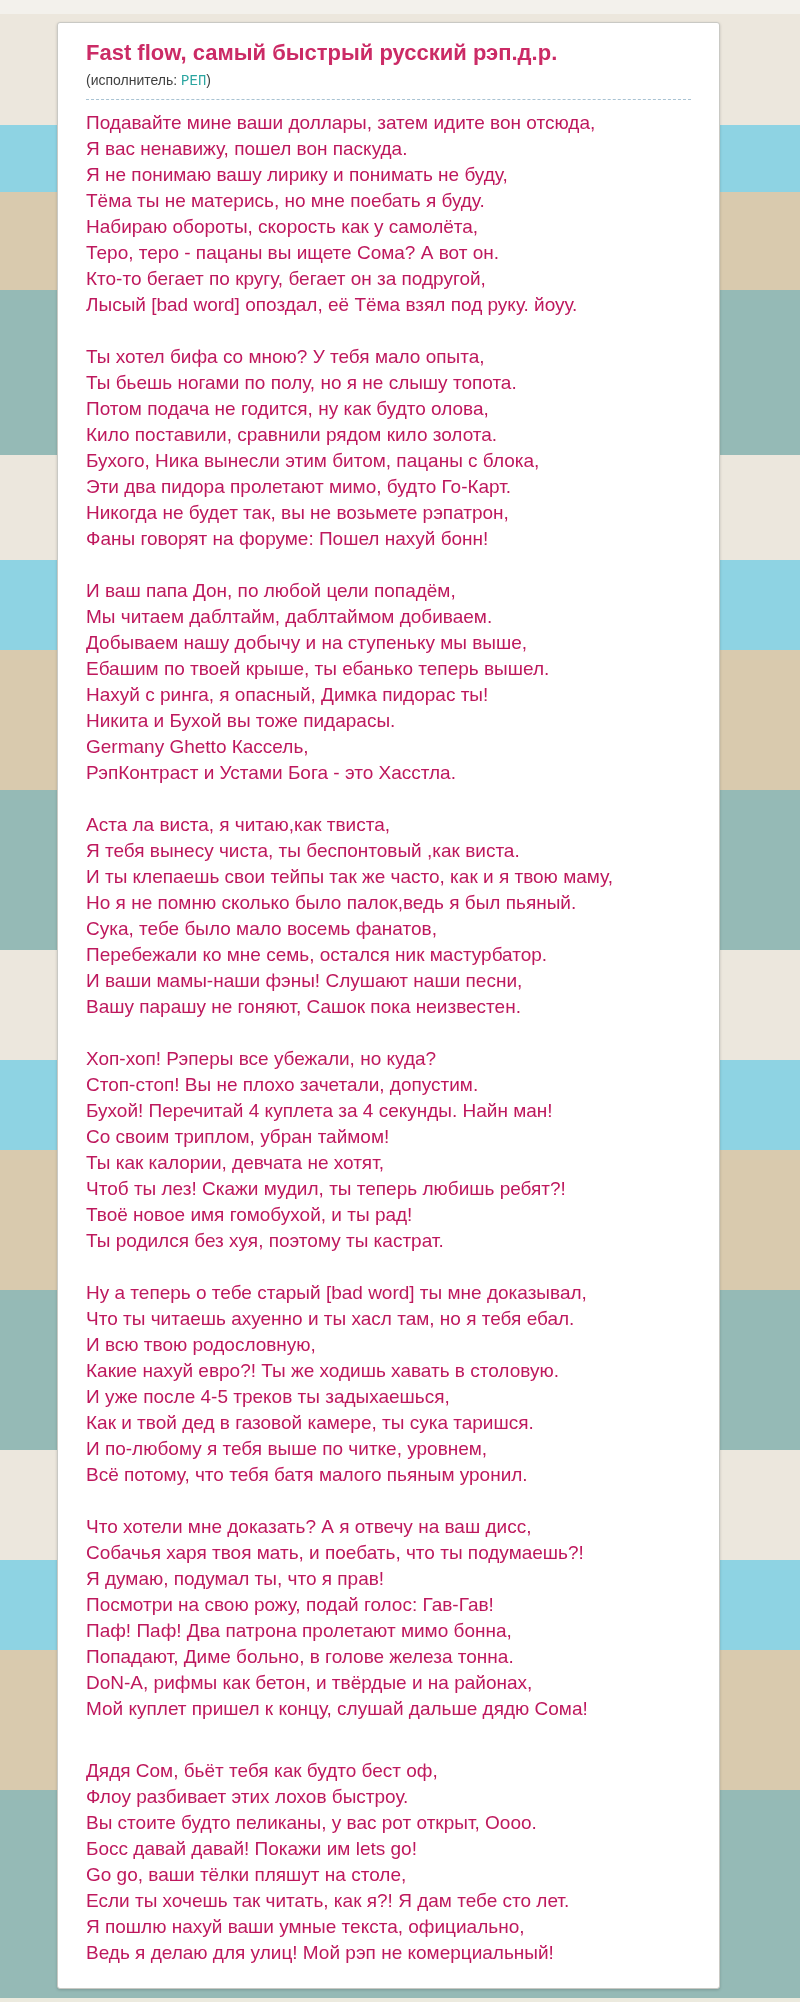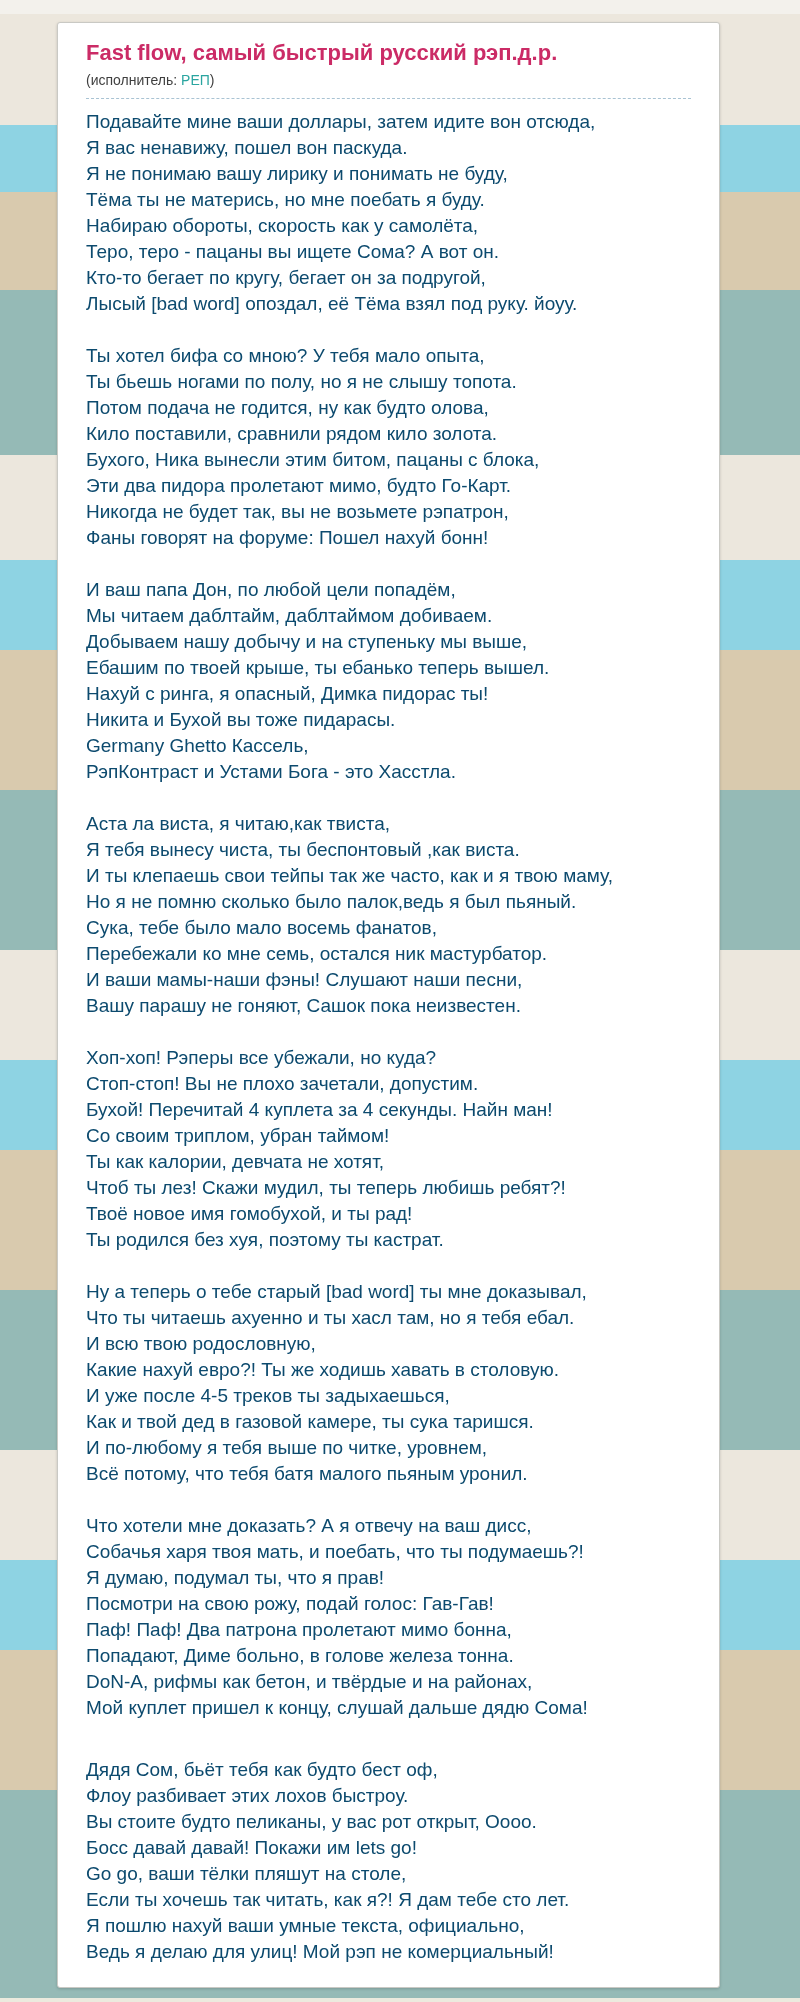--- a/index.html
+++ b/index.html
@@ -47,29 +47,30 @@
   .artist-line {
     margin:0 0 9px 0;
     font-size:14px;
     line-height:18px;
     color:#3f3f3f;
   }
   .artist-link {
     color:#2aa5a0;
     text-decoration:none;
     cursor:pointer;
+    font-family:Liberation Mono, monospace;
   }
   .divider {
     border-top:1px dashed #a9c3d3;
     margin:0 0 10px 0;
   }
   .lyrics {
     font-size:19px;
     line-height:26px;
-    color:#0c4a6e;
+    color:#be185d;
   }
   .lyrics p.stanza { margin:0 0 26px 0; }
   .lyrics p.stanza:last-child { margin-bottom:0;margin-top:36px; }
   .logo {
     position:absolute;
     right:18px;
     bottom:12px;
     text-align:right;
     cursor:pointer;
     line-height:1;

